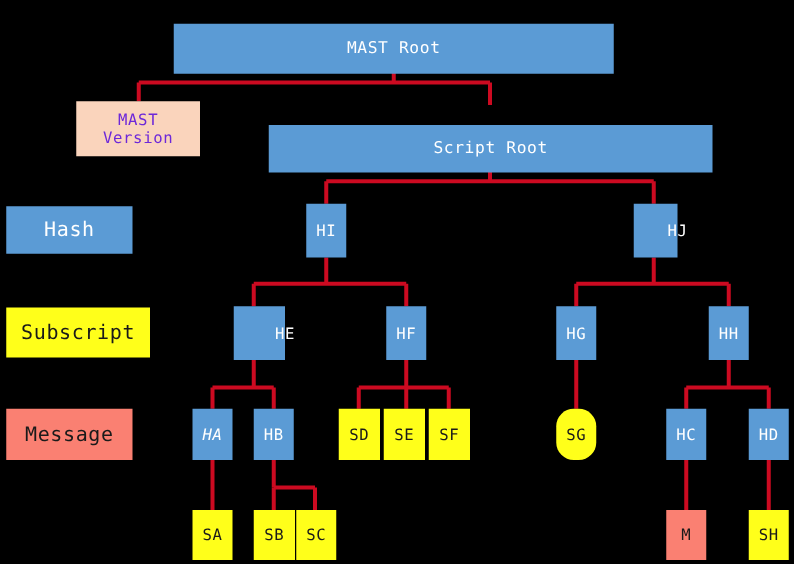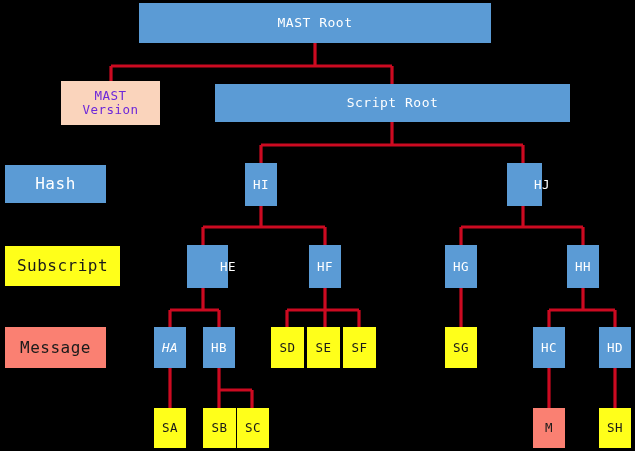--- a/index.html
+++ b/index.html
@@ -42,21 +42,21 @@
     color: #1a1a1a;
   }
   .message {
     background: #fa8072;
     color: #1a1a1a;
   }
   .version {
     background: #fad4bc;
     color: #6d28d9;
   }
-  .big-label { font-size: 13px; letter-spacing: 0.5px; }
+  .big-label { font-size: 13px; letter-spacing: 0.5px; margin-top: 16px; }
   .mid-label { font-size: 12.5px; letter-spacing: 0.5px; }
   .small-label { font-size: 12.5px; letter-spacing: 0.5px; }
   .legend-label { font-size: 16px; letter-spacing: 0.5px; }
 </style>
 </head>
 <body>
 
 <div id="canvas">
 
   <svg id="edges" viewBox="0 0 635 451" xmlns="http://www.w3.org/2000/svg">
@@ -129,21 +129,21 @@
   <div class="node hash small-label" style="left:187px; top:245px; width:32px; height:43px;padding-left:41px;">HE</div>
   <div class="node hash small-label" style="left:309px; top:245px; width:32px; height:43px;">HF</div>
   <div class="node hash small-label" style="left:445px; top:245px; width:32px; height:43px;">HG</div>
   <div class="node hash small-label" style="left:567px; top:245px; width:32px; height:43px;">HH</div>
 
   <div class="node hash small-label" style="left:154px; top:327px; width:32px; height:41px;font-style:italic;">HA</div>
   <div class="node hash small-label" style="left:203px; top:327px; width:32px; height:41px;text-align:right;">HB</div>
   <div class="node subscript small-label" style="left:271px; top:327px; width:33px; height:41px;">SD</div>
   <div class="node subscript small-label" style="left:307px; top:327px; width:33px; height:41px;">SE</div>
   <div class="node subscript small-label" style="left:343px; top:327px; width:33px; height:41px;">SF</div>
-  <div class="node subscript small-label" style="left:445px; top:327px; width:32px; height:41px;">SG</div>
+  <div class="node subscript small-label" style="left:445px; top:327px; width:32px; height:41px;border-radius:14px;">SG</div>
   <div class="node hash small-label" style="left:533px; top:327px; width:32px; height:41px;">HC</div>
   <div class="node hash small-label" style="left:599px; top:327px; width:32px; height:41px;">HD</div>
 
   <div class="node subscript small-label" style="left:154px; top:408px; width:32px; height:40px;">SA</div>
   <div class="node subscript small-label" style="left:203px; top:408px; width:33px; height:40px;">SB</div>
   <div class="node subscript small-label" style="left:237px; top:408px; width:32px; height:40px;">SC</div>
   <div class="node message small-label" style="left:533px; top:408px; width:32px; height:40px;">M</div>
   <div class="node subscript small-label" style="left:599px; top:408px; width:32px; height:40px;">SH</div>
 
 </div>

